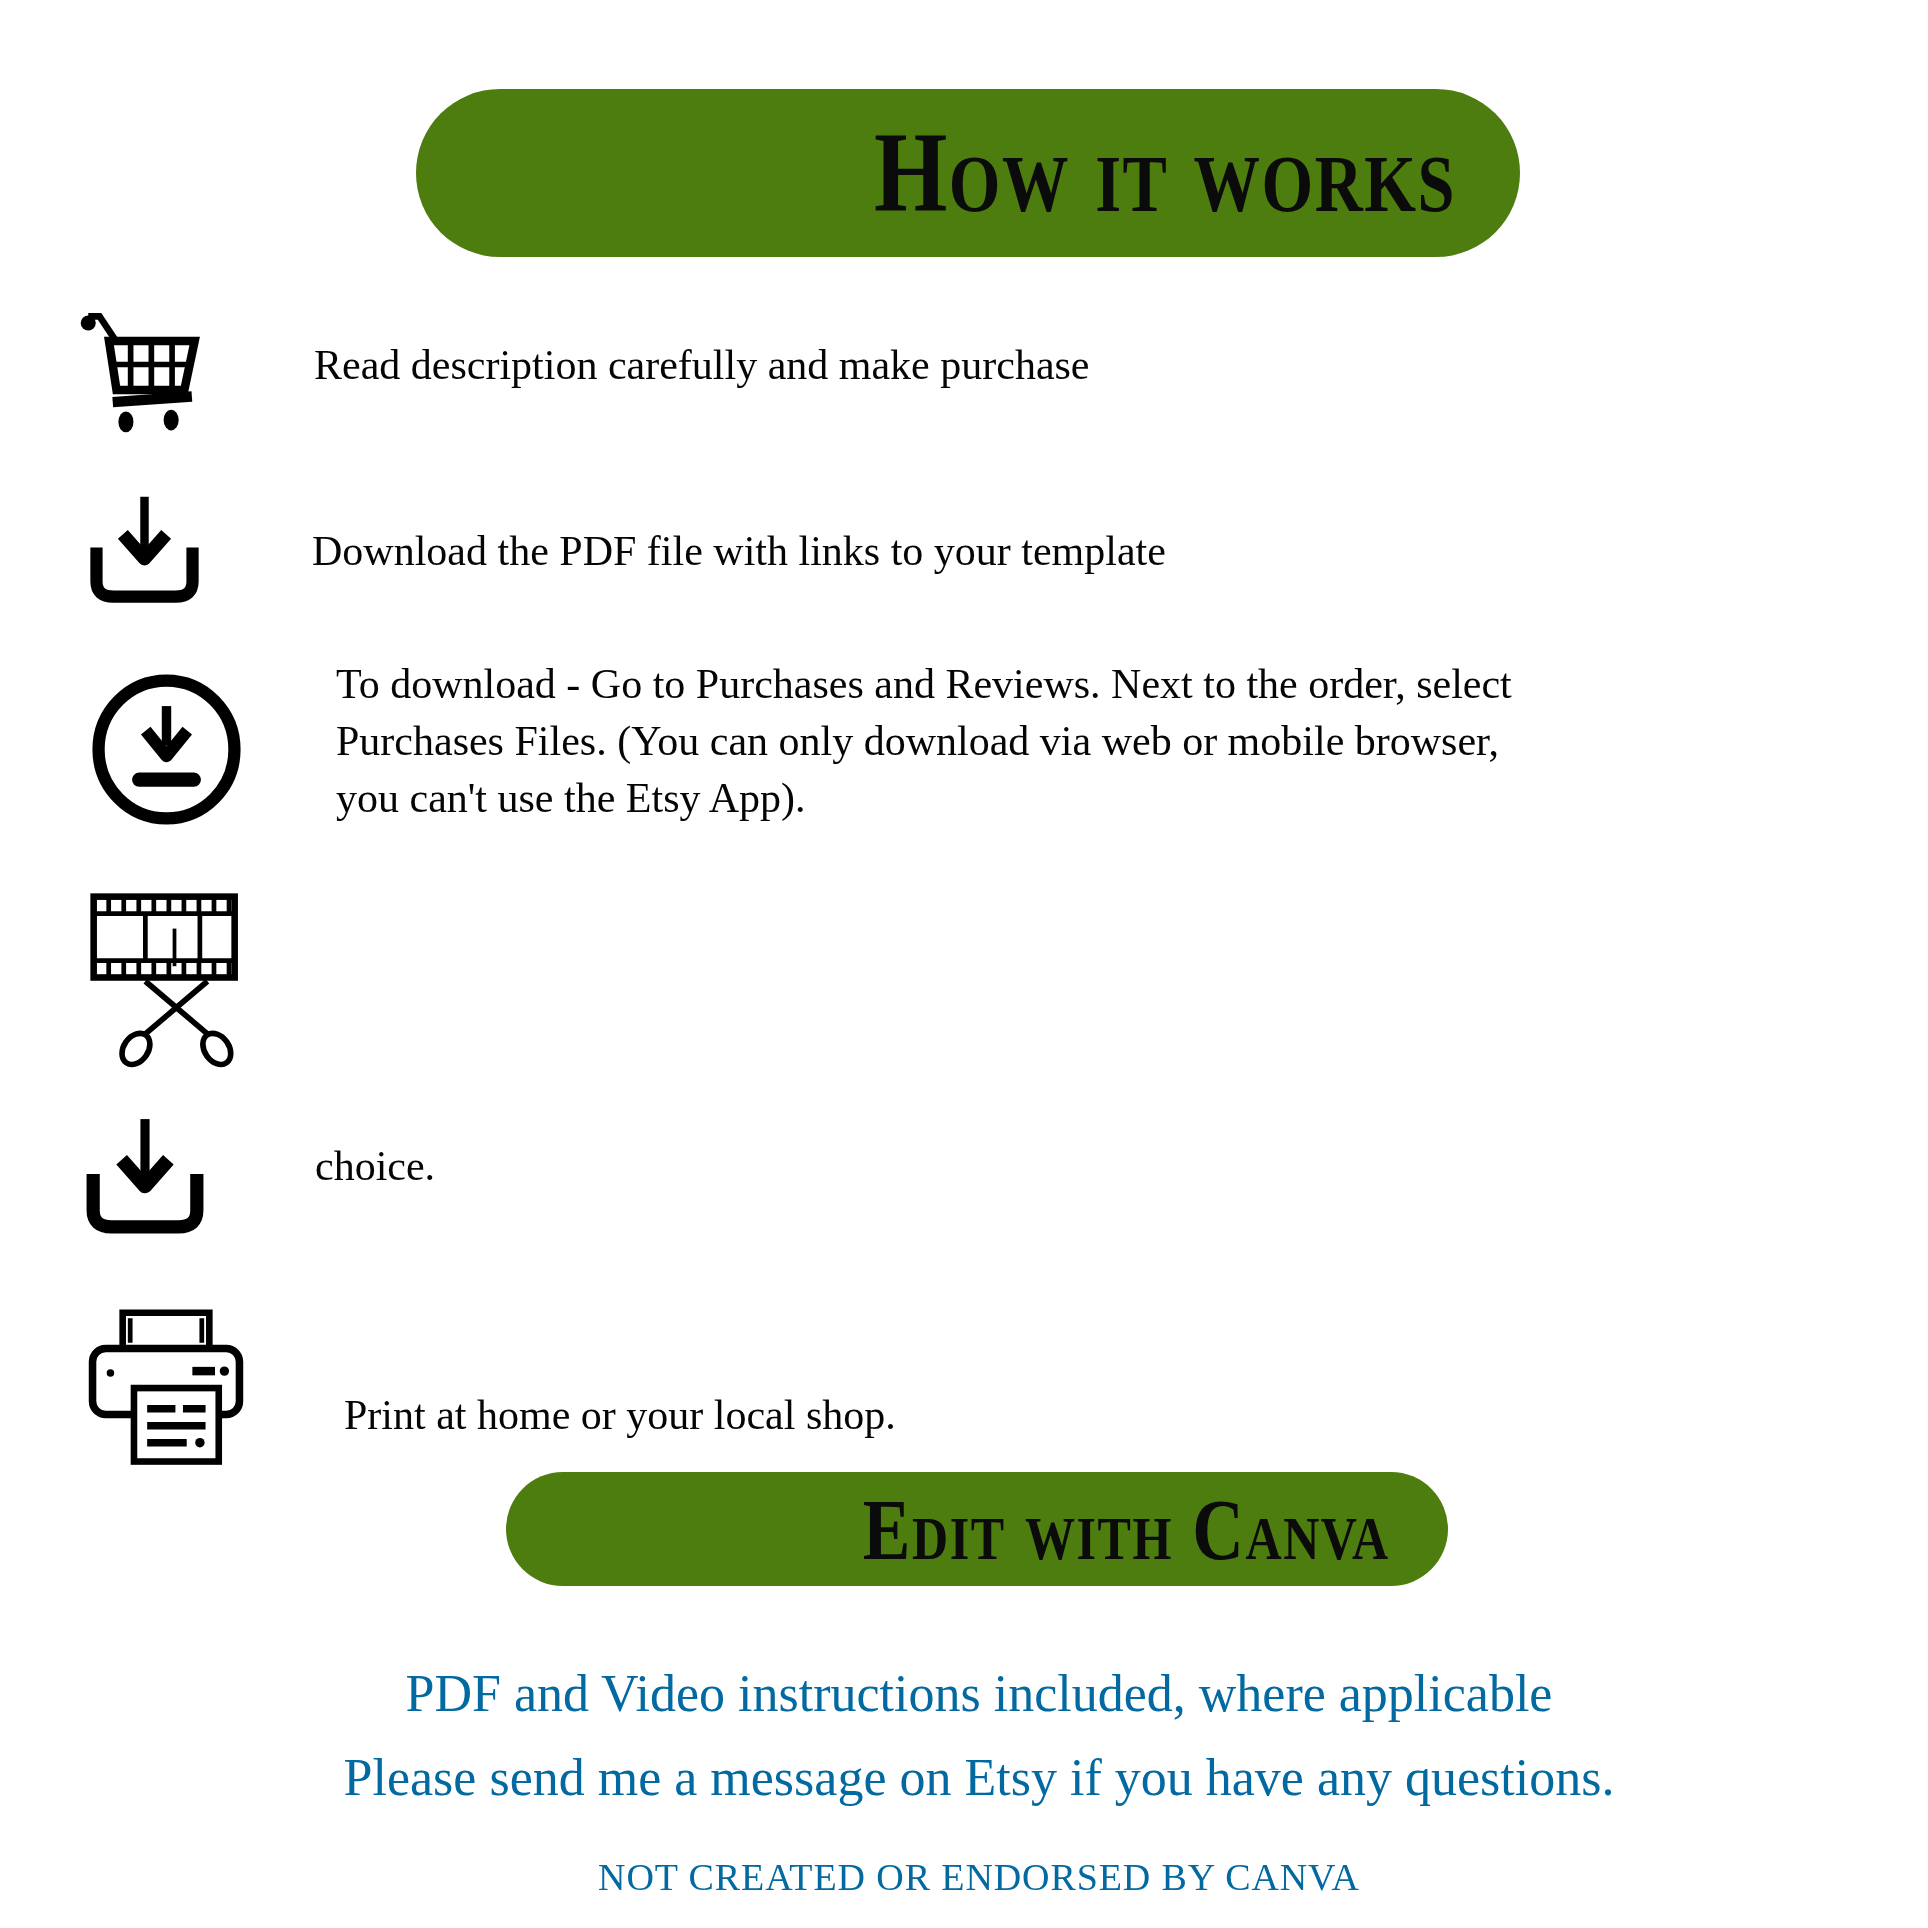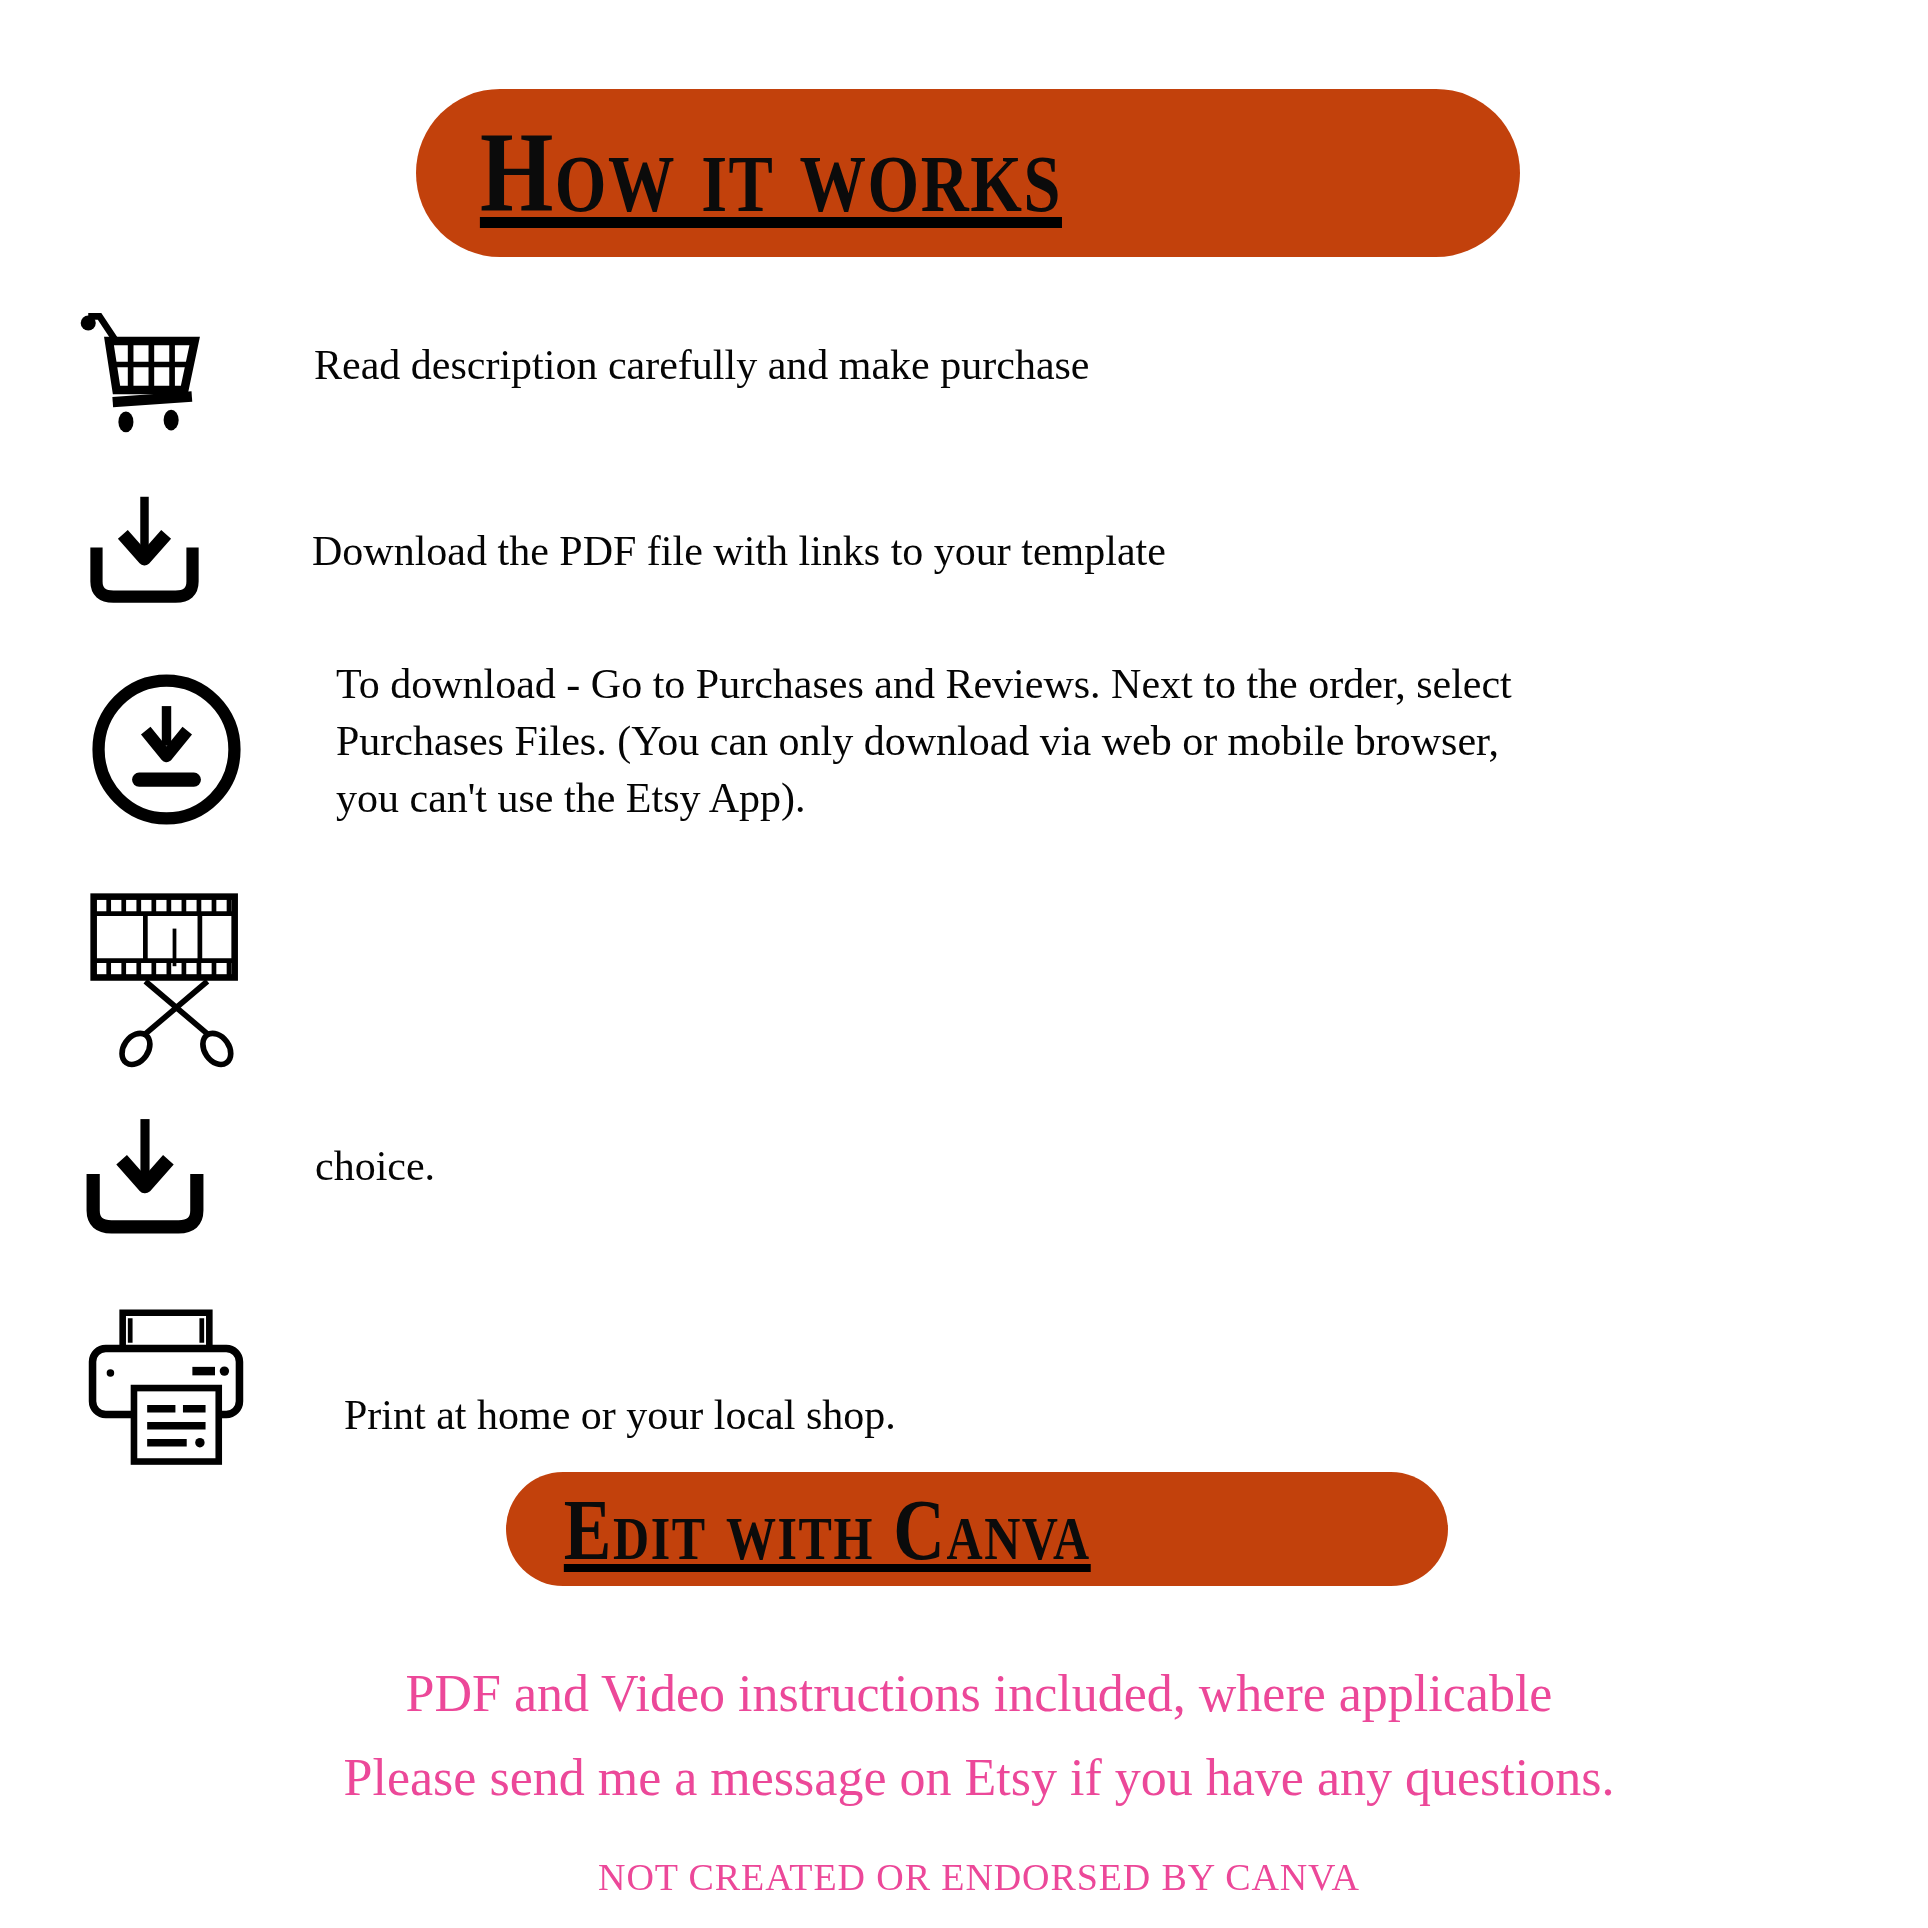--- a/index.html
+++ b/index.html
@@ -6,22 +6,22 @@
   .poster{
     position:relative;
     width:1928px;height:1928px;
     background:#ffffff;
     font-family:"Liberation Serif","DejaVu Serif",serif;
     color:#000;
     overflow:hidden;
   }
   .pill{
     position:absolute;
-    background:#c2410c;
-    display:flex;align-items:center;justify-content:flex-start;text-decoration:underline;
+    background:#4d7c0f;
+    display:flex;align-items:center;justify-content:flex-end;
   }
   .pill-main{left:416px;top:89px;width:1104px;height:168px;border-radius:84px;}
   .pill-sub{left:506px;top:1472px;width:942px;height:114px;border-radius:57px;}
   .pill-title{
     font-weight:700;
     font-variant:small-caps;
     letter-spacing:1.9px;
     transform:scaleX(0.82);
     transform-origin:center;
     white-space:nowrap;
@@ -31,21 +31,21 @@
   .pill-sub .pill-title{font-size:87px;}
   .icon{position:absolute;}
   .icon svg{display:block;width:100%;height:100%;}
   .step-text{position:absolute;font-size:42px;color:#050505;}
   .step-text div{white-space:nowrap;}
   .lh55 div{height:52px;line-height:52px;}
   .lh58 div{height:55px;line-height:55px;}
   .lh61 div{height:57px;line-height:57px;}
   .footer-line{
     position:absolute;left:56px;width:1846px;
-    text-align:center;white-space:nowrap;color:#ec4899;
+    text-align:center;white-space:nowrap;color:#0369a1;
   }
   .note-primary{top:1664px;font-size:52px;}
   .note-secondary{top:1748px;font-size:52px;}
   .disclaimer{top:1815px;font-size:38px;letter-spacing:0.9px;margin-top:40px;}
 </style>
 </head>
 <body>
 
 <div class="poster">
 

